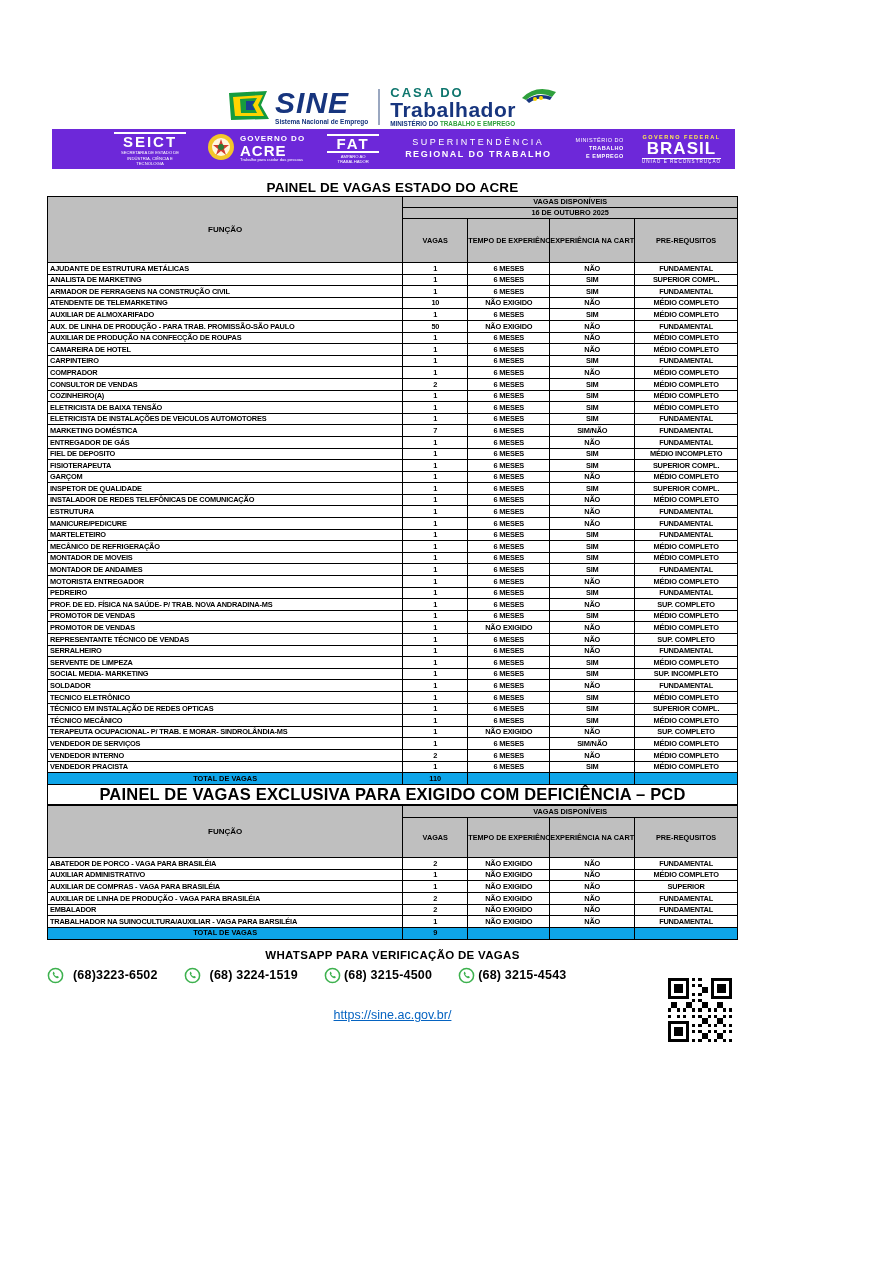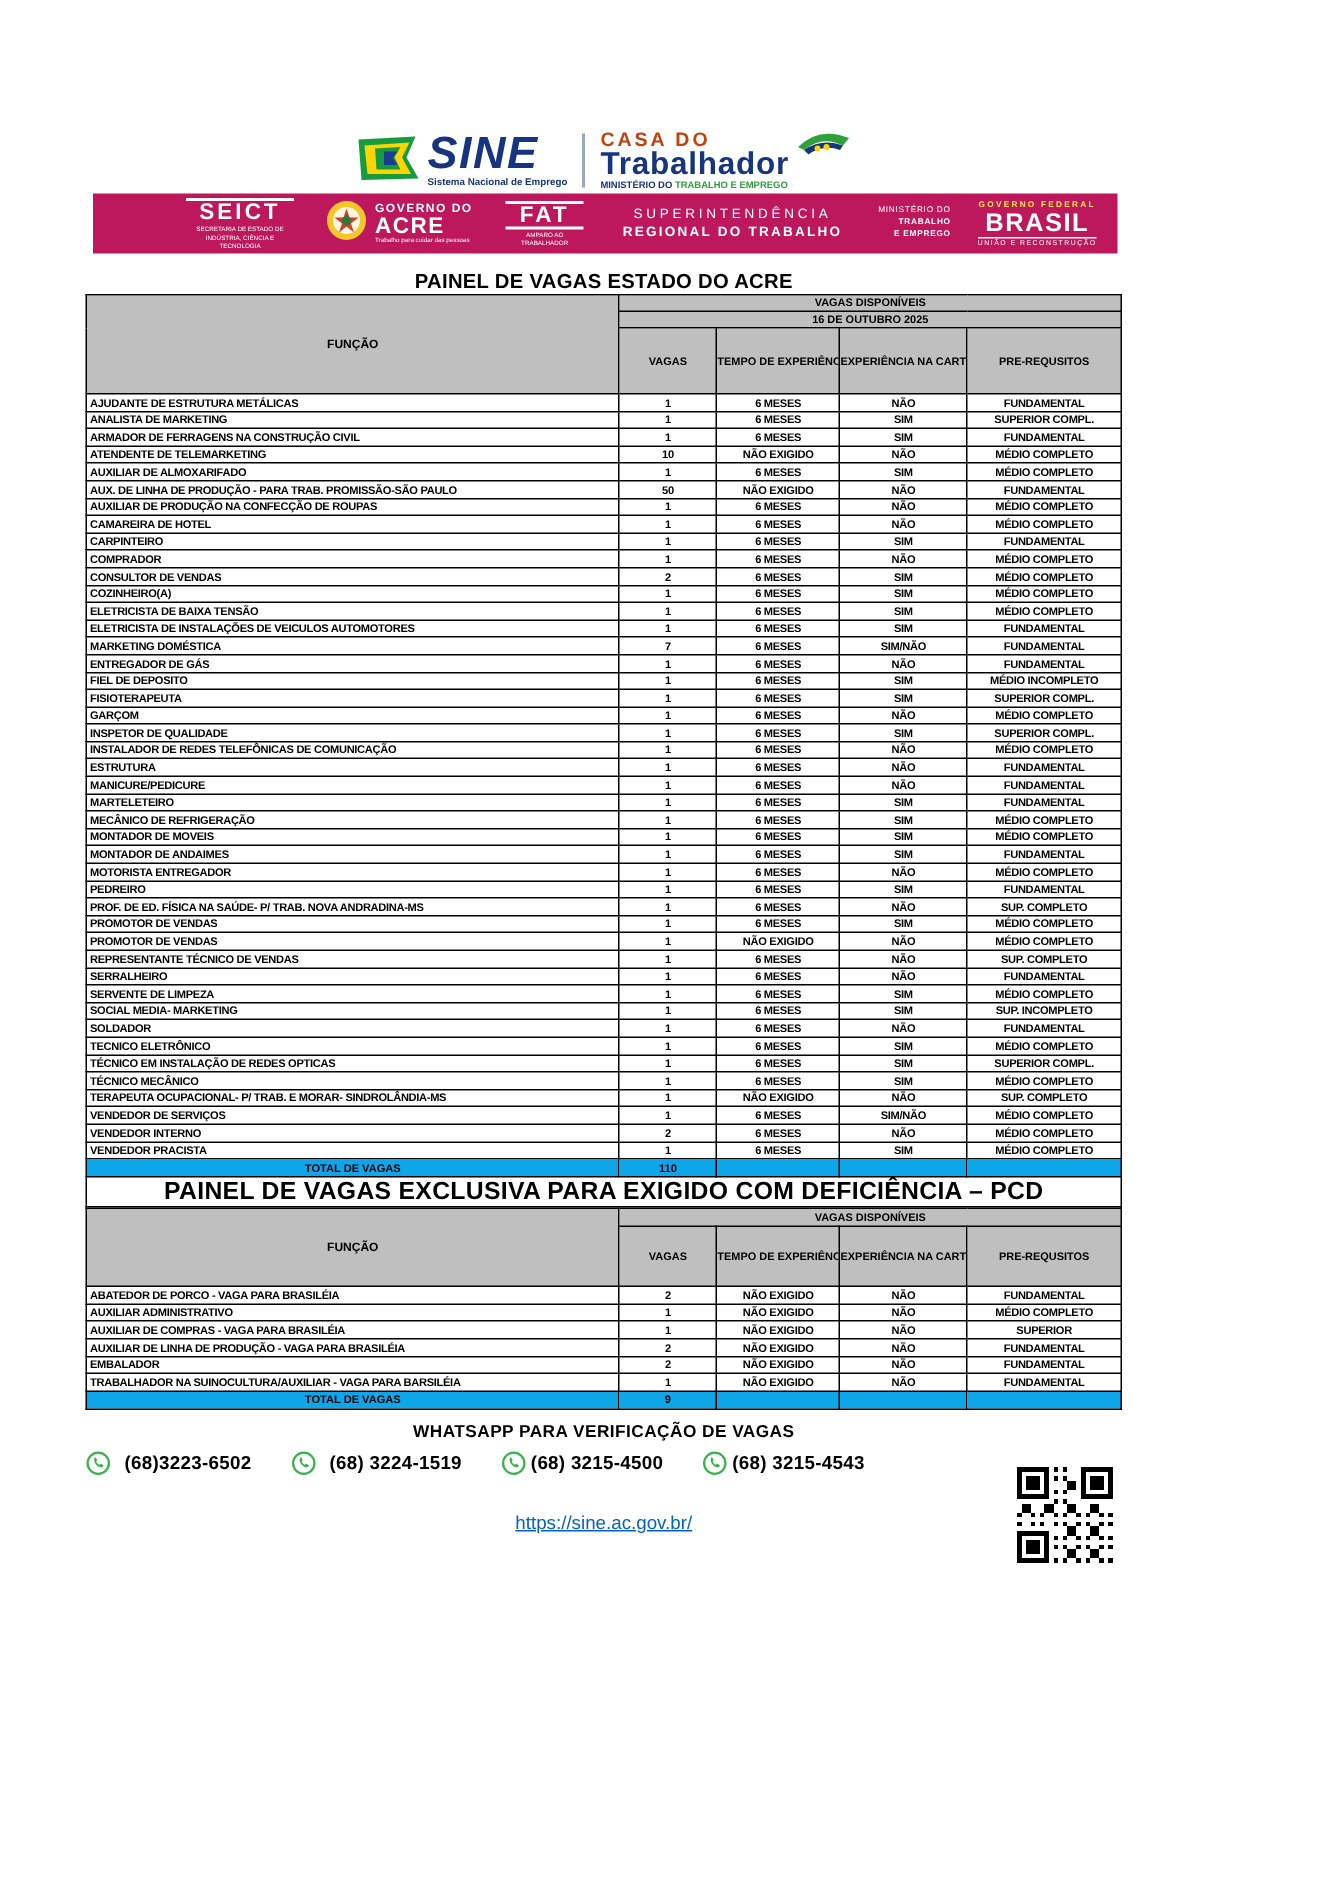--- a/index.html
+++ b/index.html
@@ -1,39 +1,39 @@
 <!DOCTYPE html>
 <html><head>
 <meta charset="utf-8">
 <style>
   * { margin:0; padding:0; box-sizing:border-box; }
   html,body { background:#fff; }
   body {
     width:892px; height:1261px; position:relative;
     font-family:"Liberation Sans", sans-serif; color:#000;
   }
-  .content { position:absolute; left:57px; top:85px; width:691px; }
+  .content { position:absolute; left:47px; top:85px; width:691px; }
 
   
   .logo-band { height:44px; display:flex; align-items:center; justify-content:center; gap:10px; }
   .sine-wrap { display:flex; align-items:center; gap:4px; }
   .sine-text { line-height:1; }
   .sine-name { font-size:30px; font-weight:bold; font-style:italic; color:#17357e; letter-spacing:1px; }
   .sine-sub { font-size:6.5px; color:#17357e; font-weight:bold; margin-top:1px; }
   .logo-divider { width:2px; height:36px; background:#9aa7c0; }
   .casa-wrap { position:relative; line-height:1; padding-right:42px; }
-  .casa-l1 { font-size:13px; color:#c2410c; letter-spacing:2px; font-weight:bold; }
+  .casa-l1 { font-size:13px; color:#0f766e; letter-spacing:2px; font-weight:bold; }
   .casa-l2 { font-size:21px; color:#17357e; font-weight:bold; letter-spacing:.5px; }
   .casa-l3 { font-size:6.3px; font-weight:bold; margin-top:1px; }
   .casa-l3 .blue { color:#17357e; } .casa-l3 .green { color:#2fa03c; }
   .casa-house { position:absolute; right:0; top:-2px; }
 
   
   .banner {
-    margin-left:5px; width:683px; height:40px; background:#be185d;
+    margin-left:5px; width:683px; height:40px; background:#6d28d9;
     display:flex; align-items:center; color:#fff; overflow:hidden;
   }
   .seict { margin-left:62px; width:72px; text-align:center; flex:none; }
   .seict-title { font-size:15px; font-weight:bold; letter-spacing:2px; border-top:2px solid #fff; line-height:1.1; }
   .seict-sub { font-size:4.2px; line-height:1.25; }
   .acre { margin-left:20px; display:flex; align-items:center; gap:4px; flex:none; }
   .acre-txt { line-height:1; }
   .acre-l1 { font-size:8px; font-weight:bold; letter-spacing:1px; }
   .acre-l2 { font-size:15px; font-weight:bold; letter-spacing:1px; }
   .acre-tag { font-size:4.2px; }

